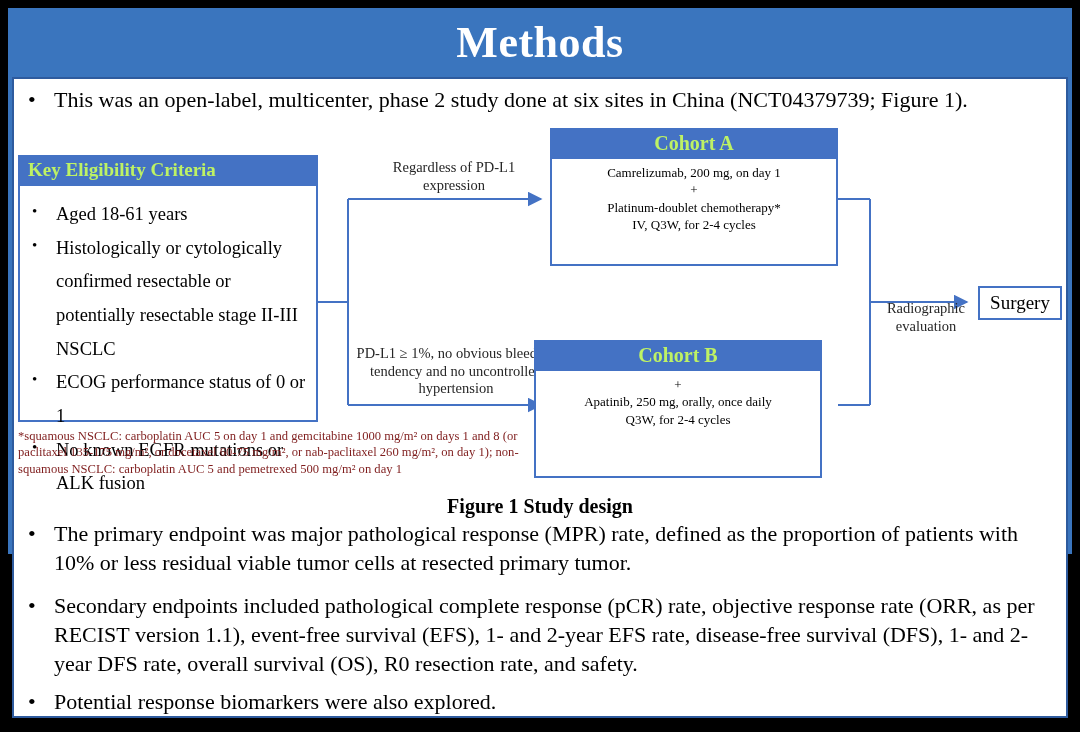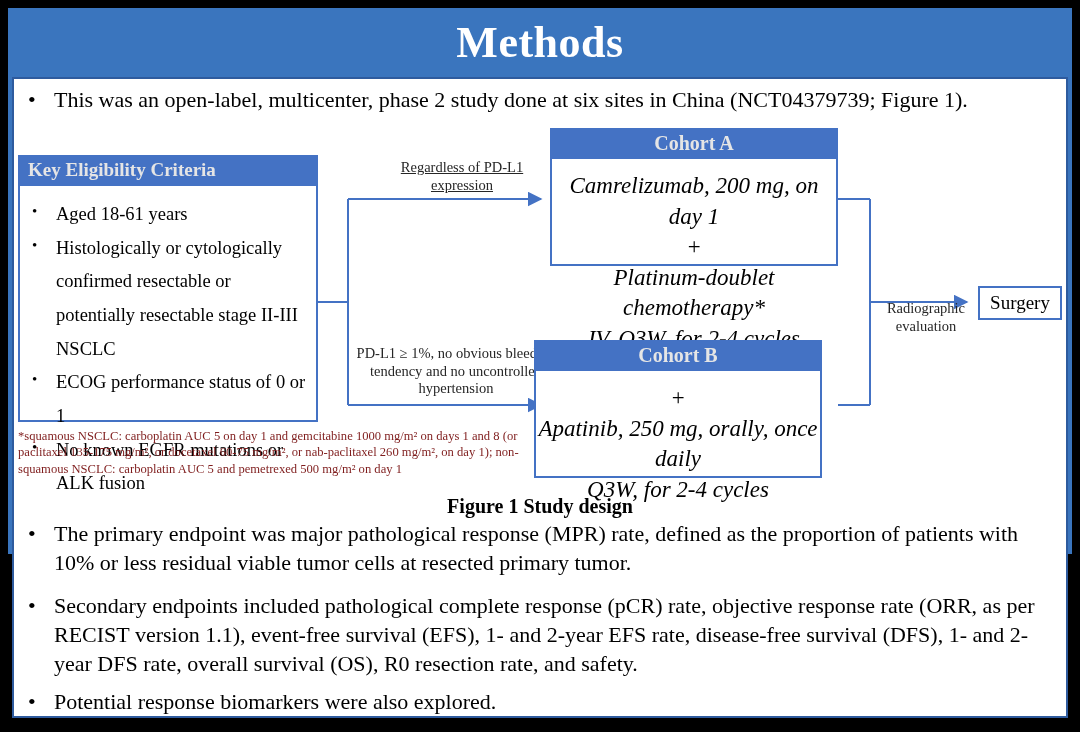--- a/index.html
+++ b/index.html
@@ -36,41 +36,41 @@
     font-size:22px;line-height:1.32;
   }
   .bullet .dot{width:30px;flex:0 0 30px;text-align:left;padding-left:4px;}
   .bullet .txt{flex:1;}
   
   .conn-svg{position:absolute;left:0;top:0;width:1056px;height:641px;pointer-events:none;}
   .fig-box{
     position:absolute;background:#fff;border:2px solid var(--header-blue);
   }
   .fig-box .hdr{
-    background:var(--header-blue);color:#e5e5e5;font-weight:bold;
+    background:var(--header-blue);color:#bef264;font-weight:bold;
     border-bottom:2px solid var(--header-blue);
   }
   .elig{left:4px;top:76px;width:300px;height:267px;}
   .elig .hdr{font-size:19px;padding:2px 8px;height:29px;}
   .elig ul{list-style:none;padding:12px 6px 0 8px;}
   .elig li{
     font-size:18.5px;line-height:1.82;color:#000;
     padding-left:28px;position:relative;
   }
   .elig li .mark{position:absolute;left:4px;top:0;font-size:15px;}
   .cohort{width:288px;height:138px;text-align:center;}
   .cohort-a{left:536px;top:49px;}
   .cohort-b{left:520px;top:261px;}
   .cohort .hdr{font-size:20px;height:29px;line-height:27px;text-align:center;}
-  .cohort .body{padding-top:12px;font-size:23px;line-height:1.33;color:#000;font-style:italic;}
+  .cohort .body{padding-top:5px;font-size:13px;line-height:1.33;color:#000;}
   .branch-label{
     position:absolute;text-align:center;color:#262626;
     font-size:14.5px;line-height:1.22;
   }
-  .label-top{left:356px;top:80px;width:184px;text-decoration:underline;}
+  .label-top{left:348px;top:80px;width:184px;}
   .label-bottom{left:342px;top:266px;width:200px;}
   .label-eval{left:852px;top:179px;width:120px;margin-top:42px;}
   .surgery{
     left:964px;top:207px;width:84px;height:34px;
     display:flex;align-items:center;justify-content:center;
     font-size:19px;color:#000;
   }
   .footnote{
     position:absolute;left:4px;top:349px;width:530px;
     font-size:12.6px;line-height:1.3;color:#7f1d1d;

